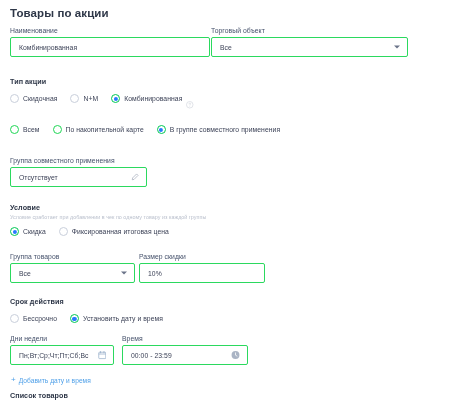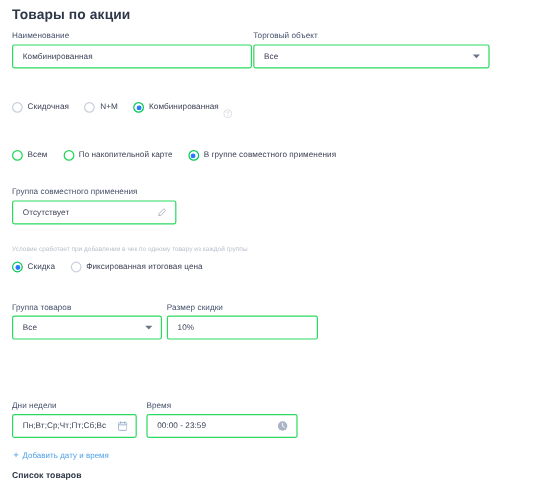--- a/index.html
+++ b/index.html
@@ -182,20 +182,21 @@
     <div class="field-label">Торговый объект</div>
     <div class="input-box">
       <span class="input-value">Все</span>
       <span class="input-affix">
         <span class="caret"></span>
       </span>
     </div>
   </div>
 
   <div class="abs" style="left:10px; top:77px;">
+    <div class="section-label">Тип акции</div>
     <div class="radio-row" style="margin-top:8px;">
       <div class="radio-item">
         <span class="radio-dot"></span>
         <span class="radio-label">Скидочная</span>
       </div>
       <div class="radio-item">
         <span class="radio-dot"></span>
         <span class="radio-label">N+M</span>
       </div>
       <div class="radio-item">
@@ -235,20 +236,21 @@
       <span class="input-value">Отсутствует</span>
       <span class="input-affix">
         <svg viewBox="0 0 16 16" width="8" height="8" aria-hidden="true">
           <path d="M11.2 1.9l2.9 2.9-8 8-3.6.7.7-3.6z" fill="none" stroke="#9aa2b4" stroke-width="1.3" stroke-linejoin="round"></path>
         </svg>
       </span>
     </div>
   </div>
 
   <div class="abs" style="left:10px; top:203px;">
+    <div class="section-label">Условие</div>
     <div class="hint-text">Условие сработает при добавлении в чек по одному товару из каждой группы</div>
     <div class="radio-row" style="margin-top:7px;">
       <div class="radio-item">
         <span class="radio-dot checked"></span>
         <span class="radio-label">Скидка</span>
       </div>
       <div class="radio-item">
         <span class="radio-dot"></span>
         <span class="radio-label">Фиксированная итоговая цена</span>
       </div>
@@ -265,20 +267,33 @@
     </div>
   </div>
 
   <div class="abs" style="left:139px; top:253px; width:126px;">
     <div class="field-label">Размер скидки</div>
     <div class="input-box">
       <span class="input-value">10%</span>
     </div>
   </div>
 
+  <div class="abs" style="left:10px; top:297px;">
+    <div class="section-label">Срок действия</div>
+    <div class="radio-row" style="margin-top:8px;">
+      <div class="radio-item">
+        <span class="radio-dot"></span>
+        <span class="radio-label">Бессрочно</span>
+      </div>
+      <div class="radio-item">
+        <span class="radio-dot checked"></span>
+        <span class="radio-label">Установить дату и время</span>
+      </div>
+    </div>
+  </div>
 
   <div class="abs" style="left:10px; top:335px; width:104px;">
     <div class="field-label">Дни недели</div>
     <div class="input-box">
       <span class="input-value">Пн;Вт;Ср;Чт;Пт;Сб;Вс</span>
       <span class="input-affix">
         <svg viewBox="0 0 16 16" width="8.5" height="8.5" aria-hidden="true">
           <rect x="1.4" y="2.8" width="13.2" height="12" rx="1.4" fill="none" stroke="#8fa7c4" stroke-width="1.3"></rect>
           <path d="M1.4 6.2h13.2" stroke="#8fa7c4" stroke-width="1.3"></path>
           <path d="M4.8 1.3v2.6M11.2 1.3v2.6" stroke="#8fa7c4" stroke-width="1.3" stroke-linecap="round"></path>

